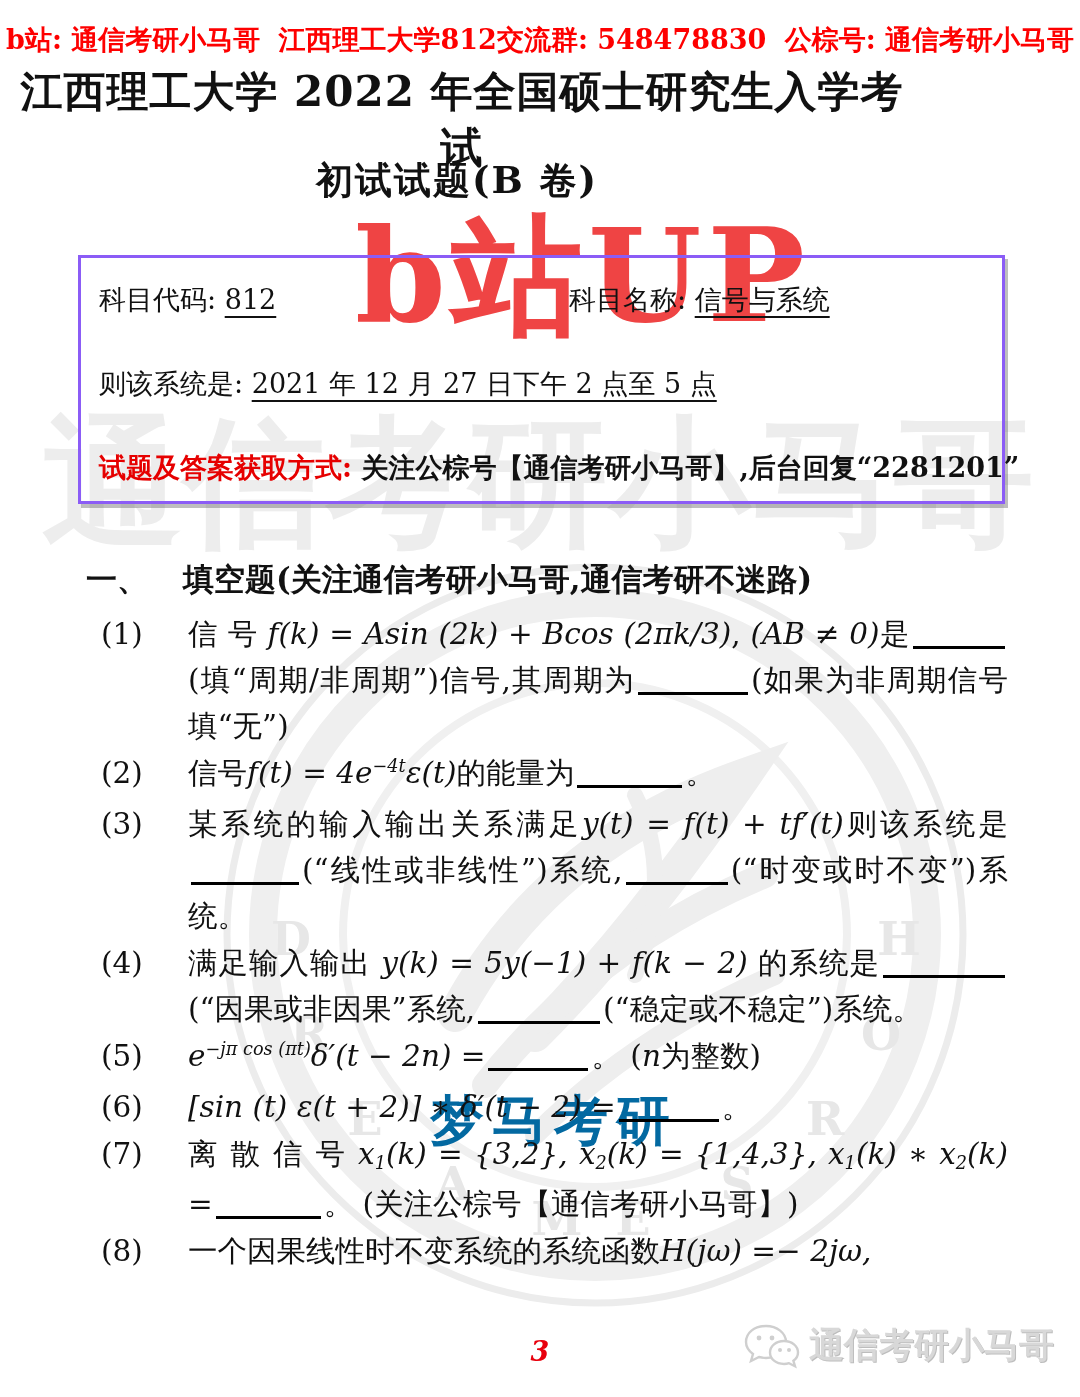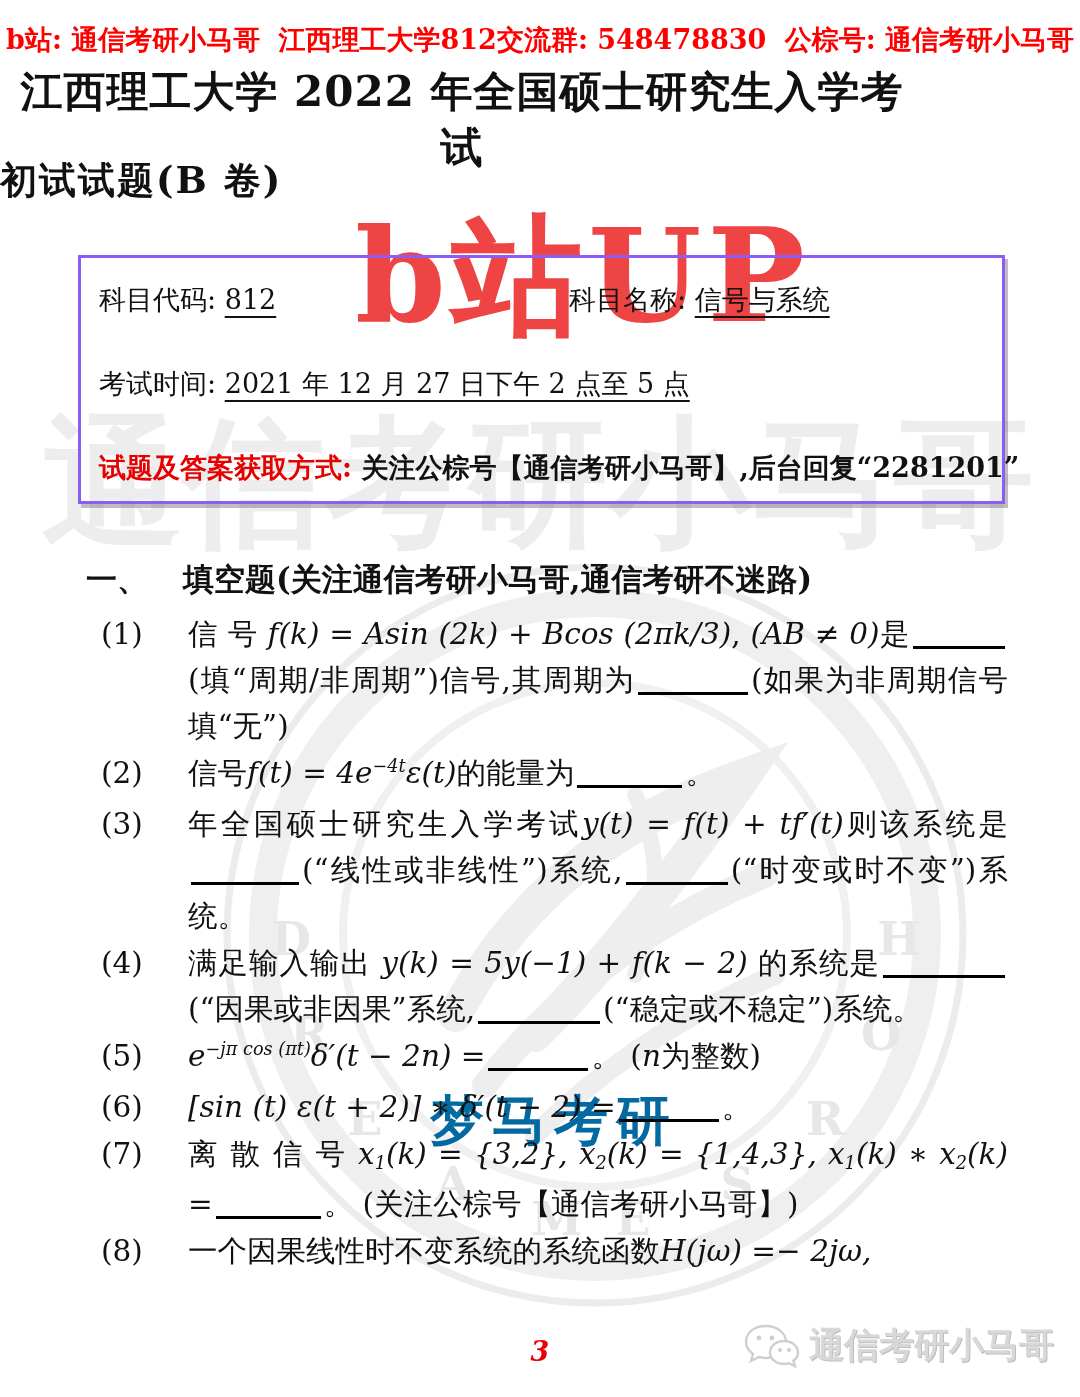--- a/index.html
+++ b/index.html
@@ -33,21 +33,21 @@
   .banner {
     left:0; top:22px; width:1080px; padding:0 6px;
     display:flex; justify-content:space-between;
     font-size:27px; font-weight:bold; color:#fe0000; white-space:nowrap;
   }
   .doc-title {
     left:0; top:64px; width:924px; text-align:center;
     font-size:42px; font-weight:bold; letter-spacing:1px;
   }
   .doc-subtitle {
-    left:0; top:156px; width:914px; text-align:left;
+    left:0; top:156px; width:914px; text-align:center;
     font-size:37px; font-weight:bold; letter-spacing:2px;
   }
   .info-box {
     left:78px; top:255px; width:927px; height:249px;
     border:3px solid #8b5cf6; box-shadow:3px 4px 0 rgba(110,110,110,0.45);
     background:transparent;
   }
   .info-row { position:absolute; left:18px; font-size:27px; white-space:nowrap; }
   .info-row .val { text-decoration:underline; text-underline-offset:7px; }
   .row-1 { top:24px; }
@@ -139,21 +139,21 @@
 <div class="layer info-box">
   <div class="info-row row-1">
     <span>科目代码:</span>
     <span class="val">812</span>
     <span class="col2">
       <span>科目名称:</span>
       <span class="val">信号与系统</span>
     </span>
   </div>
   <div class="info-row row-2">
-    <span>考试时间:</span>
+    <span>则该系统是:</span>
     <span class="val">2021 年 12 月 27 日下午 2 点至 5 点</span>
   </div>
   <div class="info-row row-3">
     <span class="red">试题及答案获取方式:</span>
     <span>关注公棕号【通信考研小马哥】,后台回复“2281201”</span>
   </div>
 </div>
 
 <div class="layer qa">
   <div class="sec-head">
@@ -164,21 +164,21 @@
       <div class="q-row">
         <span class="q-num">(1)</span>
         <div class="q-body"><span class="run-cn">信 号 </span><span class="run-m">f(k) = Asin (2k) + Bcos (2πk/3)</span><span class="run-cn">, </span><span class="run-m">(AB ≠ 0)</span><span class="run-cn">是</span><span class="run-blank" style="width: 92px;"></span><span class="run-cn">(填“周期/非周期”)信号,其周期为</span><span class="run-blank" style="width: 110px;"></span><span class="run-cn">(如果为非周期信号填“无”)</span></div>
       </div>
       <div class="q-row">
         <span class="q-num">(2)</span>
         <div class="q-body"><span class="run-cn">信号</span><span class="run-m">f(t) = 4e</span><span class="run-sup">−4t</span><span class="run-m">ε(t)</span><span class="run-cn">的能量为</span><span class="run-blank" style="width: 105px;"></span><span class="run-cn">。</span></div>
       </div>
       <div class="q-row">
         <span class="q-num">(3)</span>
-        <div class="q-body"><span class="run-cn">年全国硕士研究生入学考试</span><span class="run-m">y(t) = f(t) + tf′(t)</span><span class="run-cn">则该系统是</span><span class="run-blank" style="width: 108px;"></span><span class="run-cn">(“线性或非线性”)系统,</span><span class="run-blank" style="width: 102px;"></span><span class="run-cn">(“时变或时不变”)系统。</span></div>
+        <div class="q-body"><span class="run-cn">某系统的输入输出关系满足</span><span class="run-m">y(t) = f(t) + tf′(t)</span><span class="run-cn">则该系统是</span><span class="run-blank" style="width: 108px;"></span><span class="run-cn">(“线性或非线性”)系统,</span><span class="run-blank" style="width: 102px;"></span><span class="run-cn">(“时变或时不变”)系统。</span></div>
       </div>
       <div class="q-row">
         <span class="q-num">(4)</span>
         <div class="q-body"><span class="run-cn">满足输入输出 </span><span class="run-m">y(k) = 5y(−1) + f(k − 2)</span><span class="run-cn"> 的系统是</span><span class="run-blank" style="width: 122px;"></span><span class="run-cn">(“因果或非因果”系统,</span><span class="run-blank" style="width: 122px;"></span><span class="run-cn">(“稳定或不稳定”)系统。</span></div>
       </div>
       <div class="q-row">
         <span class="q-num">(5)</span>
         <div class="q-body"><span class="run-m">e</span><span class="run-sup">−jπ cos (πt)</span><span class="run-m">δ′(t − 2n) =</span><span class="run-blank" style="width: 100px;"></span><span class="run-cn">。 (</span><span class="run-m">n</span><span class="run-cn">为整数)</span></div>
       </div>
       <div class="q-row">

